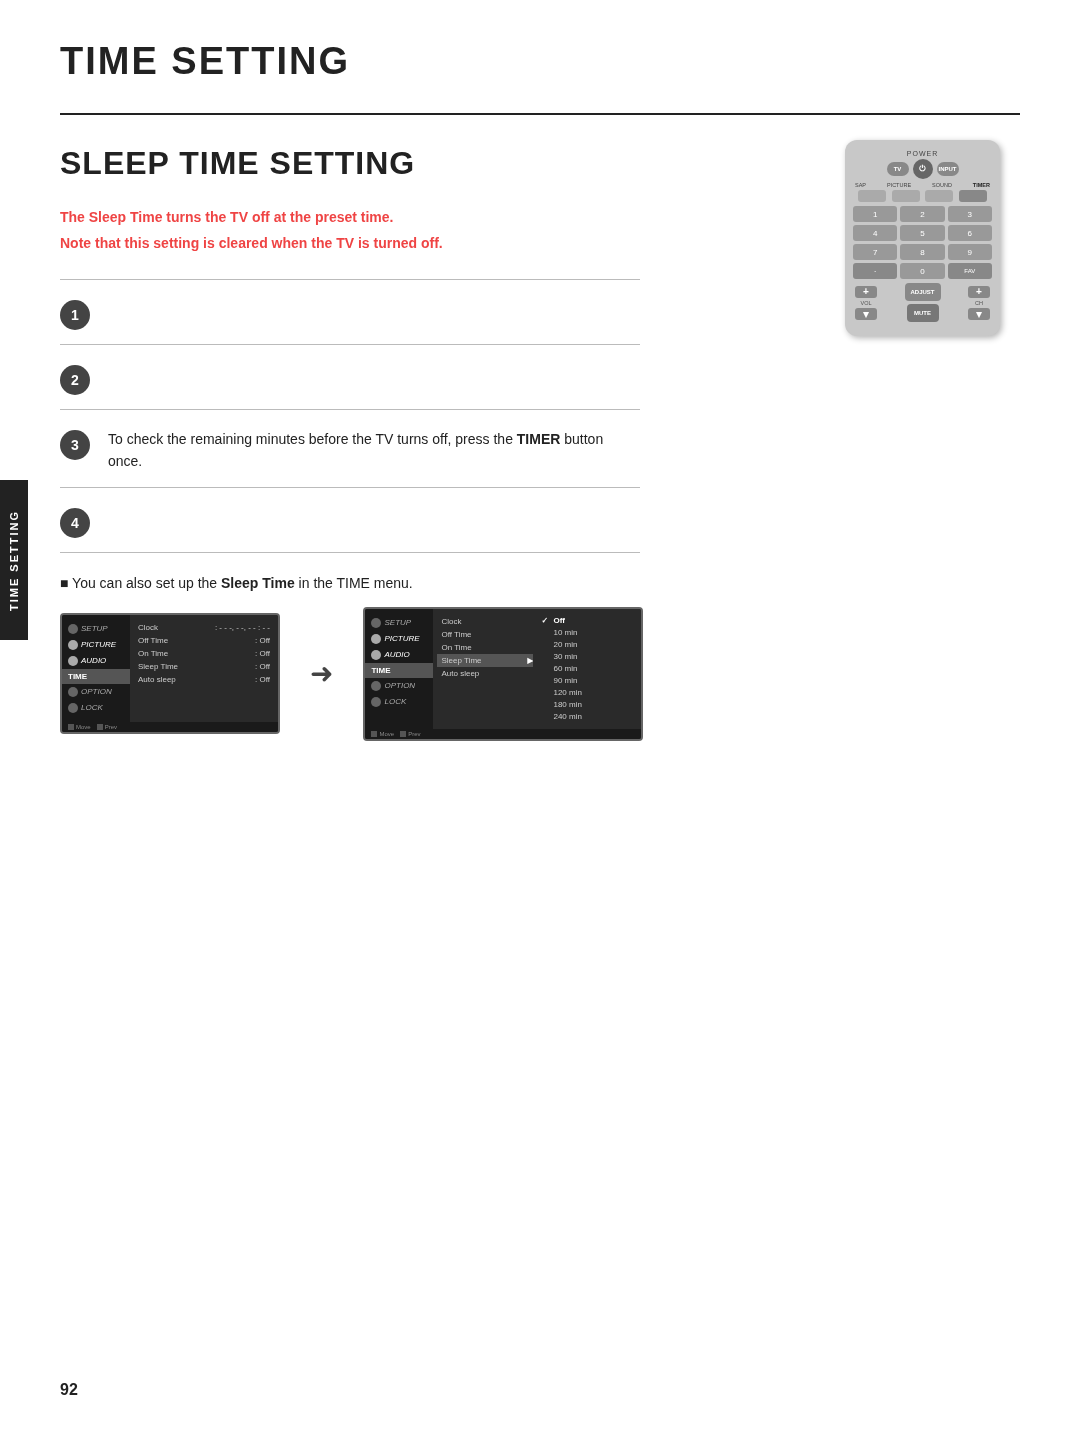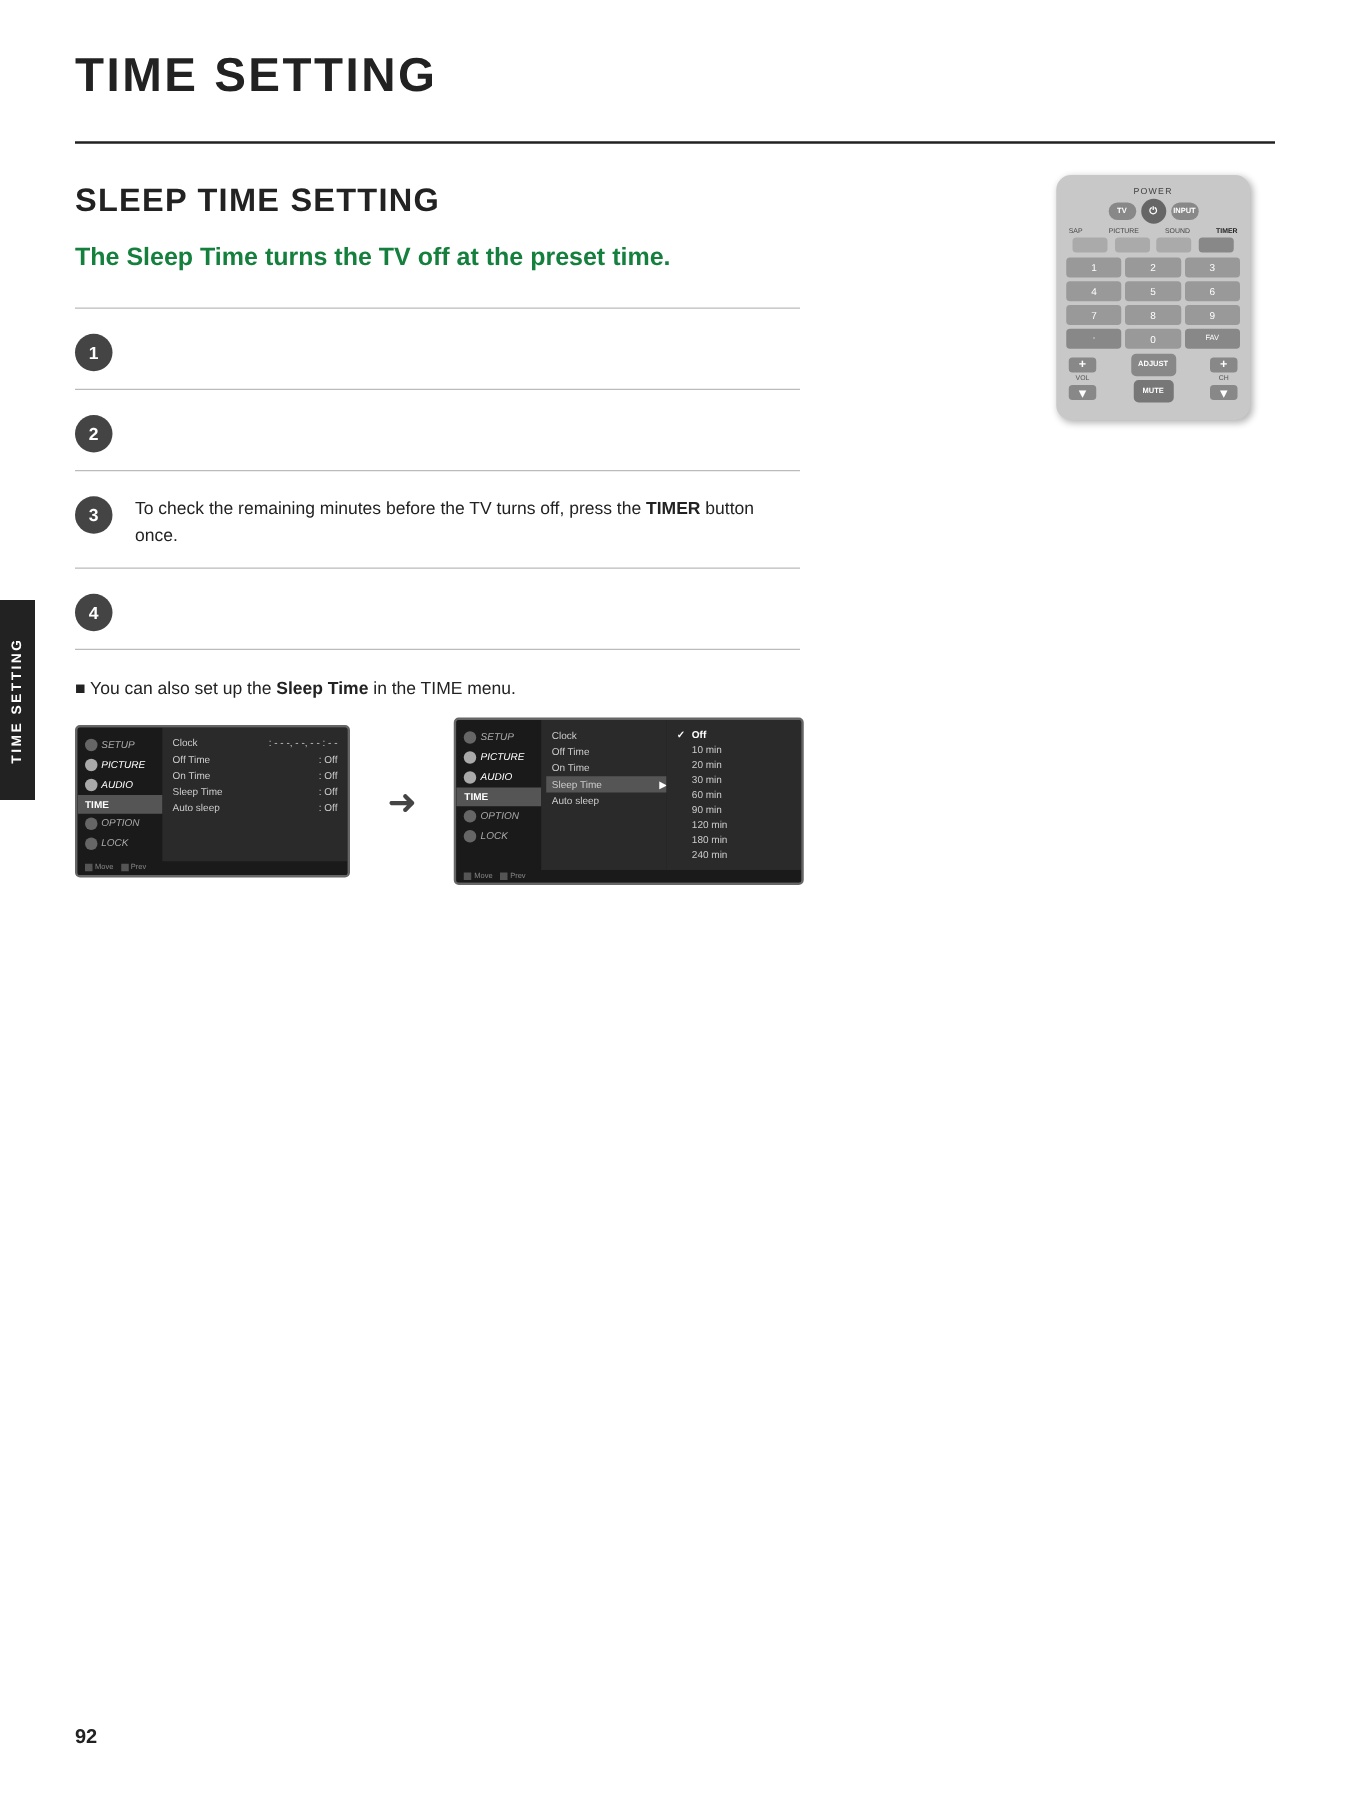--- a/index.html
+++ b/index.html
@@ -46,25 +46,25 @@
       font-size: 38px;
       font-weight: bold;
       letter-spacing: 2px;
       color: #222;
       margin-bottom: 30px;
       text-transform: uppercase;
     }
 
     
     .section-title {
-      font-size: 26px;
+      font-size: 32px;
       font-weight: bold;
       letter-spacing: 1px;
       color: #222;
-      margin-bottom: 14px;
+      margin-bottom: 24px;
       text-transform: uppercase;
     }
 
     
     .remote-area {
       position: absolute;
       right: 80px;
       top: 140px;
     }
 
@@ -216,22 +216,22 @@
       color: #fff;
       font-weight: bold;
     }
 
     
     .intro-text {
       margin-bottom: 24px;
       line-height: 1.6;
     }
     .intro-text p {
-      font-size: 20px;
-      color: #15803d;
+      font-size: 14px;
+      color: #ef4444;
       margin-bottom: 4px;
     }
     .intro-text p strong {
       font-weight: bold;
     }
 
     
     .hr {
       border: none;
       border-top: 1px solid #bbb;
@@ -513,20 +513,21 @@
           <div class="plus-btn">+</div>
           <div class="vol-label">CH</div>
           <div class="minus-btn" style="display:flex;align-items:center;justify-content:center;font-size:12px;background:#888;border-radius:3px;width:22px;height:12px;color:#fff;">▾</div>
         </div>
       </div>
     </div>
   </div>
 
   <div class="intro-text">
     <p><strong>The Sleep Time turns the TV off at the preset time.</strong></p>
+    <p><strong>Note that this setting is cleared when the TV is turned off.</strong></p>
   </div>
 
   <div class="steps-area">
     <hr class="hr">
 
     <div class="step">
       <div class="step-number">1</div>
     </div>
 
     <div class="step">

